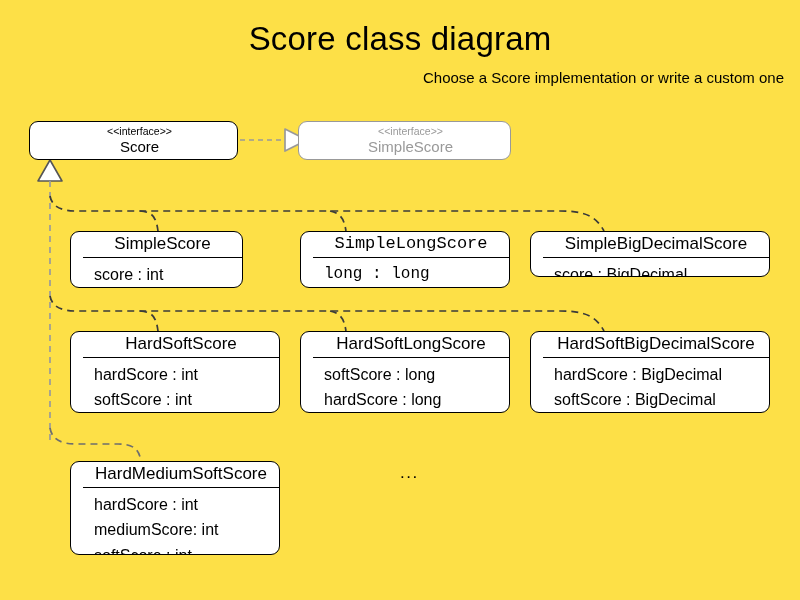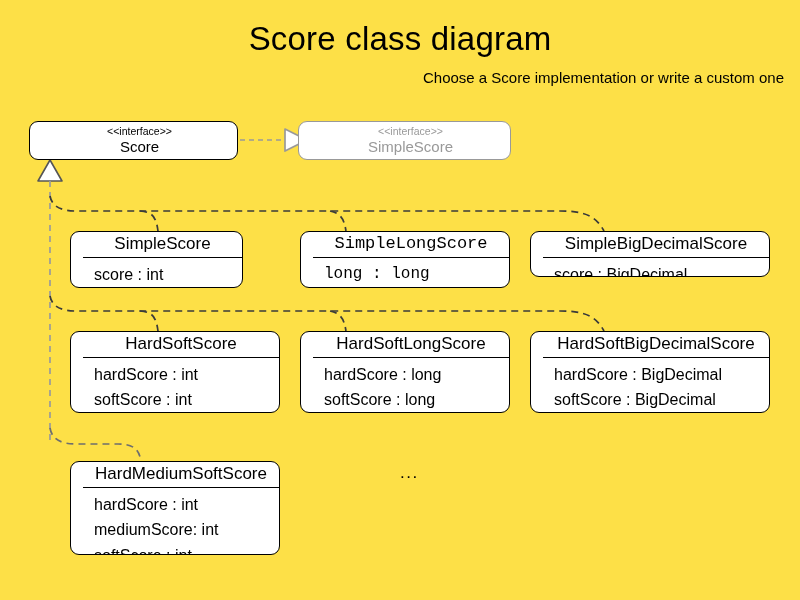--- a/index.html
+++ b/index.html
@@ -196,22 +196,22 @@
     <div class="box-head">HardSoftScore</div>
     <div class="attrs">
       <div class="attr">hardScore : int</div>
       <div class="attr">softScore : int</div>
     </div>
   </div>
 
   <div class="uml-box cls" style="left:300px; top:331px; width:210px; height:82px;">
     <div class="box-head">HardSoftLongScore</div>
     <div class="attrs">
+      <div class="attr">softScore : long</div>
       <div class="attr">hardScore : long</div>
-      <div class="attr">softScore : long</div>
     </div>
   </div>
 
   <div class="uml-box cls" style="left:530px; top:331px; width:240px; height:82px;">
     <div class="box-head">HardSoftBigDecimalScore</div>
     <div class="attrs">
       <div class="attr">hardScore : BigDecimal</div>
       <div class="attr">softScore : BigDecimal</div>
     </div>
   </div>

